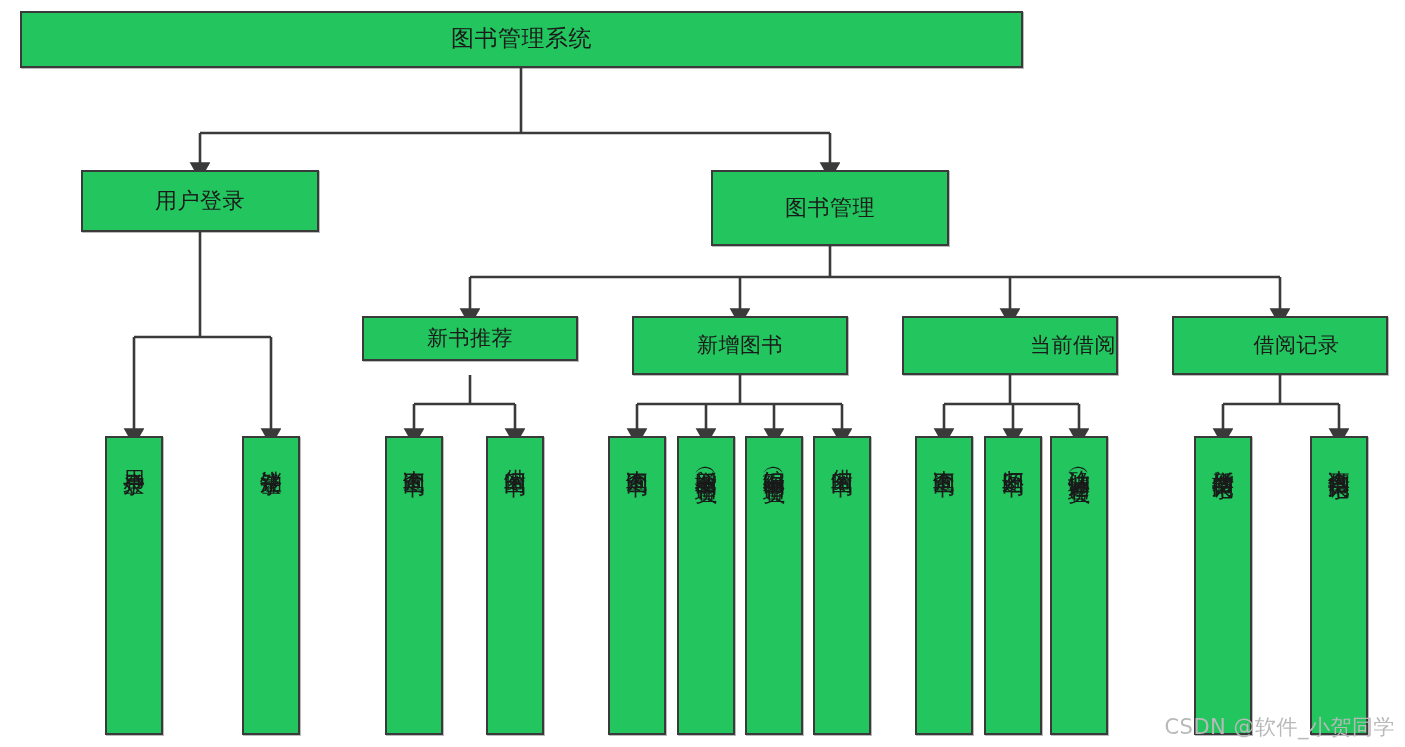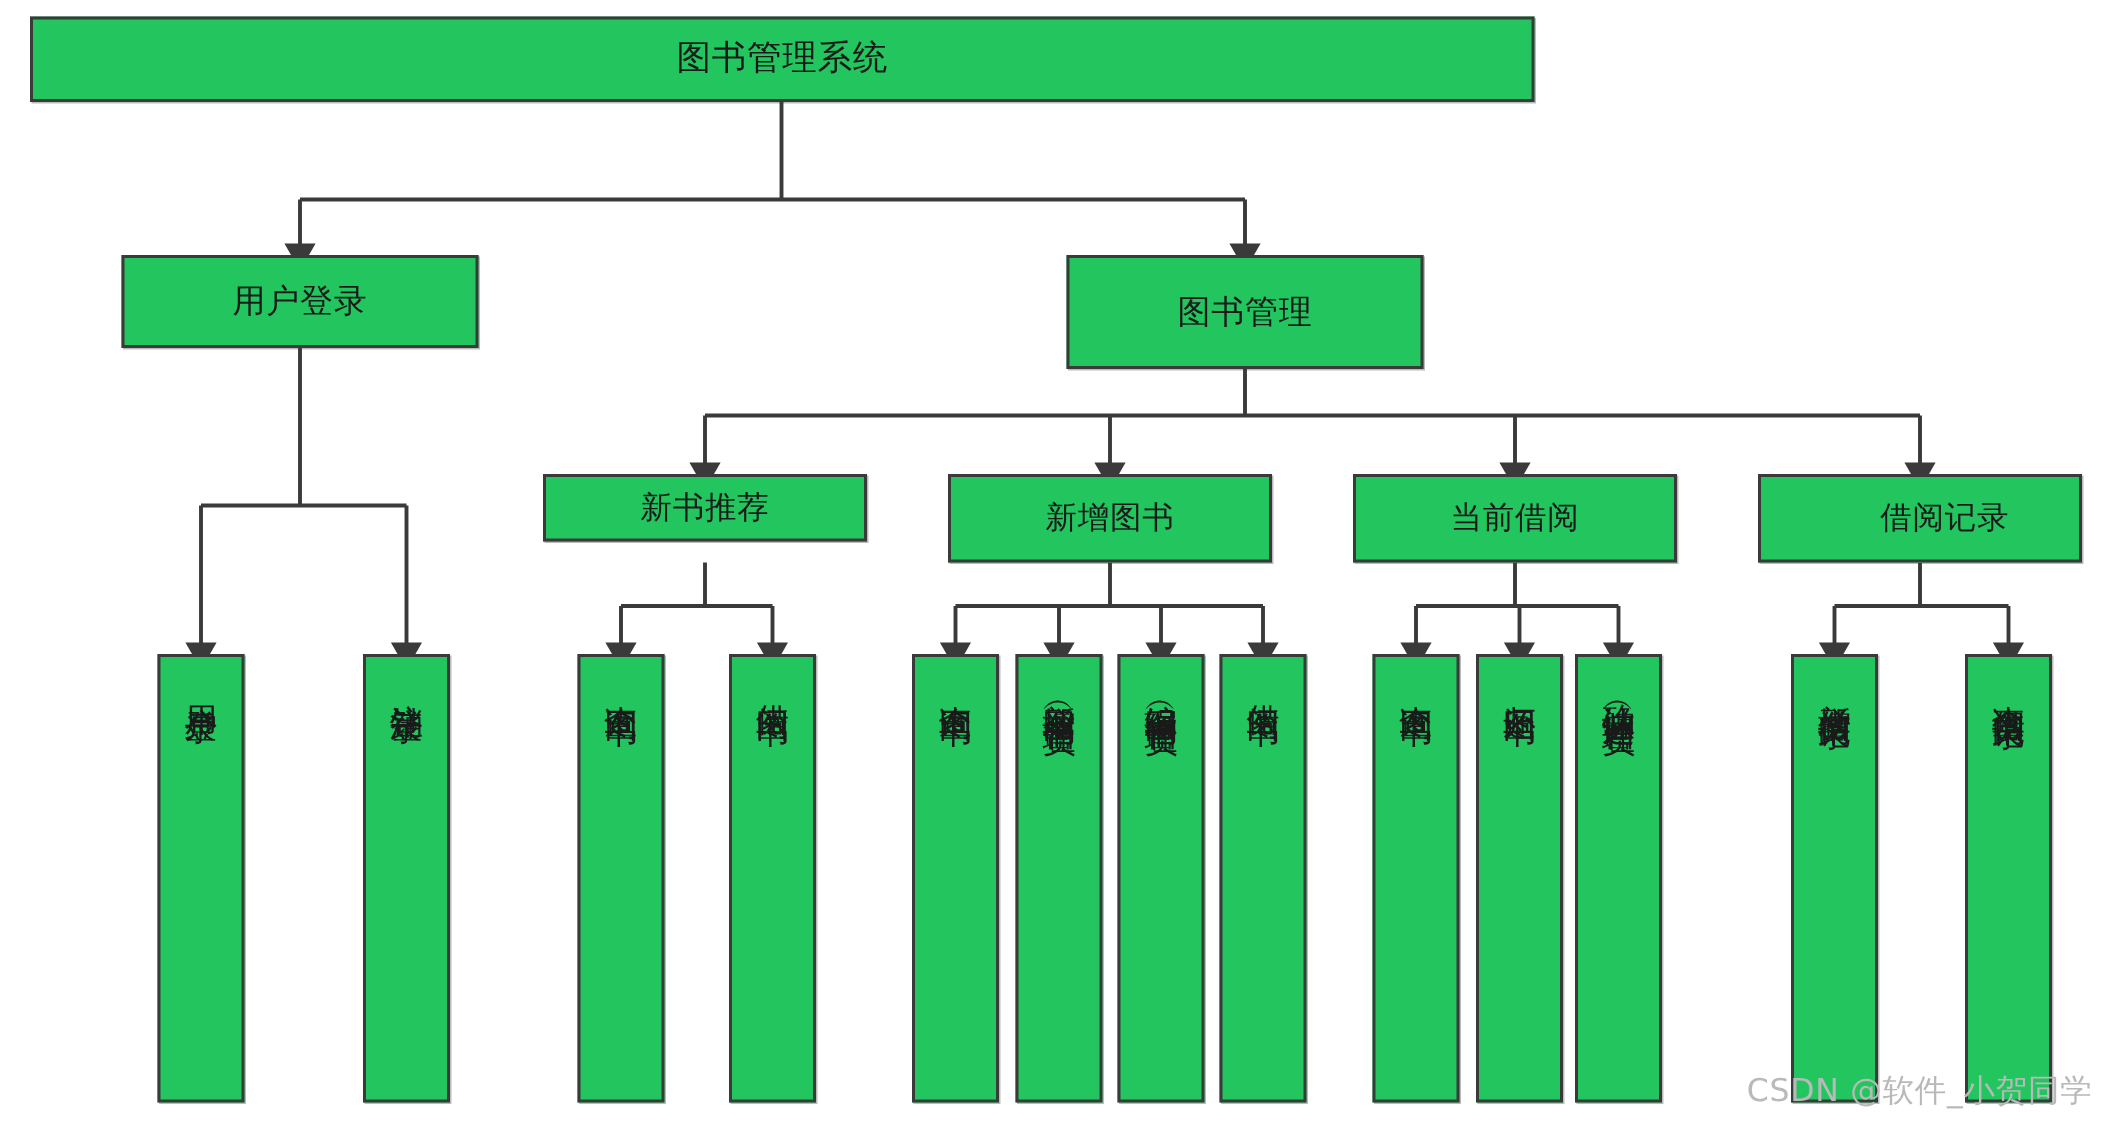--- a/index.html
+++ b/index.html
@@ -129,21 +129,21 @@
       </div>
       <div class="node node-l2" style="left: 711px; top: 170px; width: 238px; height: 76px;">
         <span class="label">图书管理</span>
       </div>
       <div class="node node-l3" style="left: 362px; top: 316px; width: 216px; height: 45px;">
         <span class="label">新书推荐</span>
       </div>
       <div class="node node-l3" style="left: 632px; top: 316px; width: 216px; height: 59px;">
         <span class="label">新增图书</span>
       </div>
-      <div class="node node-l3" style="left: 902px; top: 316px; width: 216px; height: 59px;">
+      <div class="node node-l3" style="left: 902px; top: 316px; width: 216px; height: 59px; justify-content: flex-end;">
         <span class="label">当前借阅</span>
       </div>
       <div class="node node-l3" style="left: 1172px; top: 316px; width: 216px; height: 59px; padding-left: 33px;">
         <span class="label">借阅记录</span>
       </div>
       <div class="node node-leaf" style="left: 105px; top: 436px; width: 58px; height: 299px;">
         <span class="label">用户登录</span>
       </div>
       <div class="node node-leaf" style="left: 242px; top: 436px; width: 58px; height: 299px;">
         <span class="label">注销登录</span>

